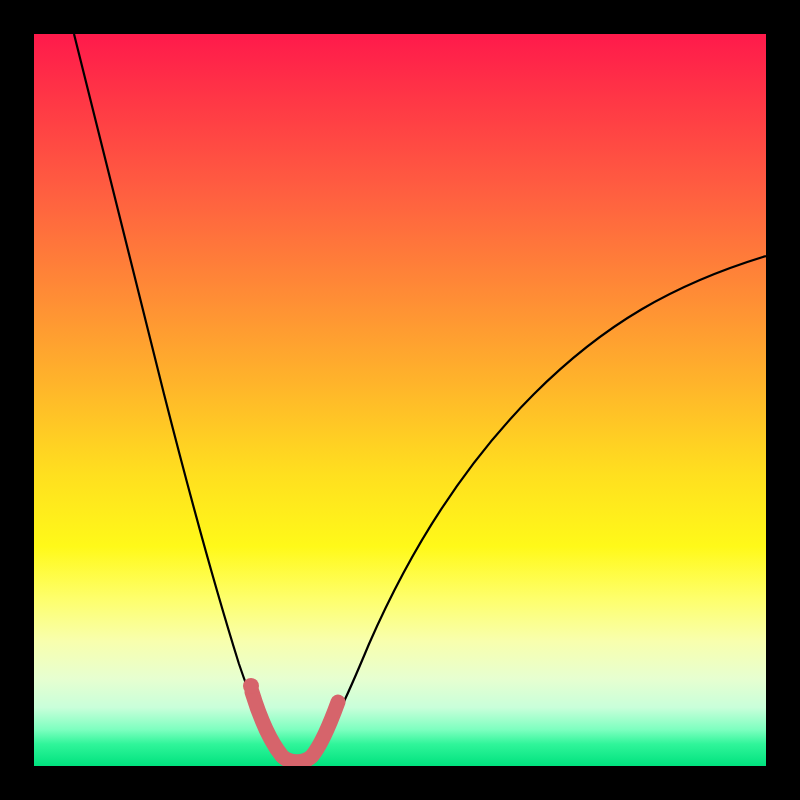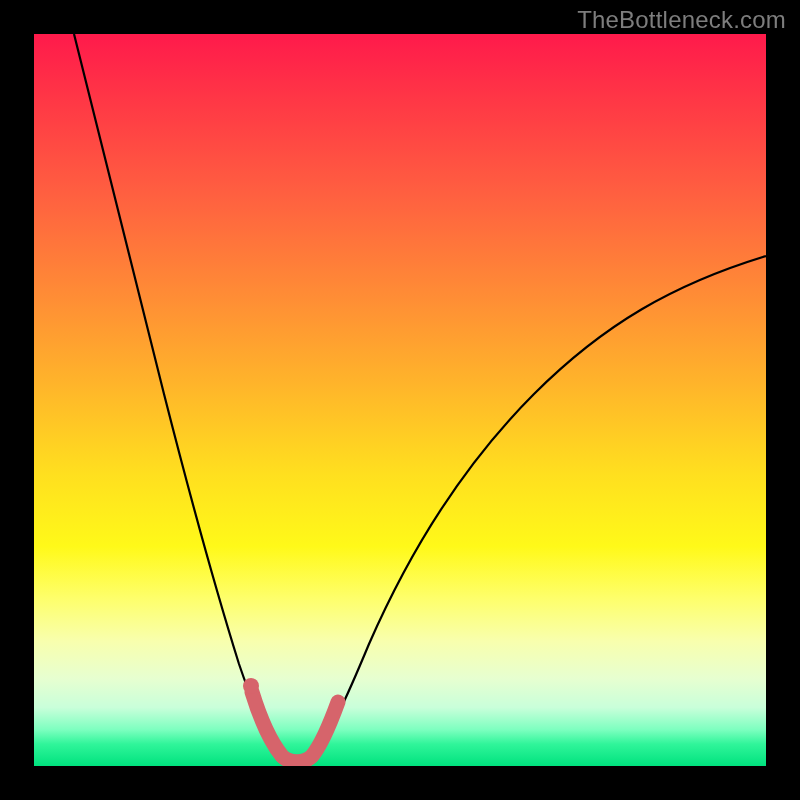--- a/index.html
+++ b/index.html
@@ -56,21 +56,20 @@
     left: 0;
     top: 0;
     width: 732px;
     height: 732px;
   }
 </style>
 </head>
 <body>
 
 <div class="frame">
-  <div class="watermark">TheBottleneck.com</div>
   <div class="plot">
     <svg class="curve" viewBox="0 0 732 732" preserveAspectRatio="none">
       <path d="M 40 0
            C 60 80, 90 200, 130 360
            C 158 470, 180 550, 205 630
            C 222 680, 234 704, 248 722" fill="none" stroke="#000" stroke-width="2.2"></path>
       <path d="M 278 722
            C 296 700, 310 670, 335 610
            C 370 530, 420 440, 500 360
            C 570 290, 640 250, 732 222" fill="none" stroke="#000" stroke-width="2.2"></path>

